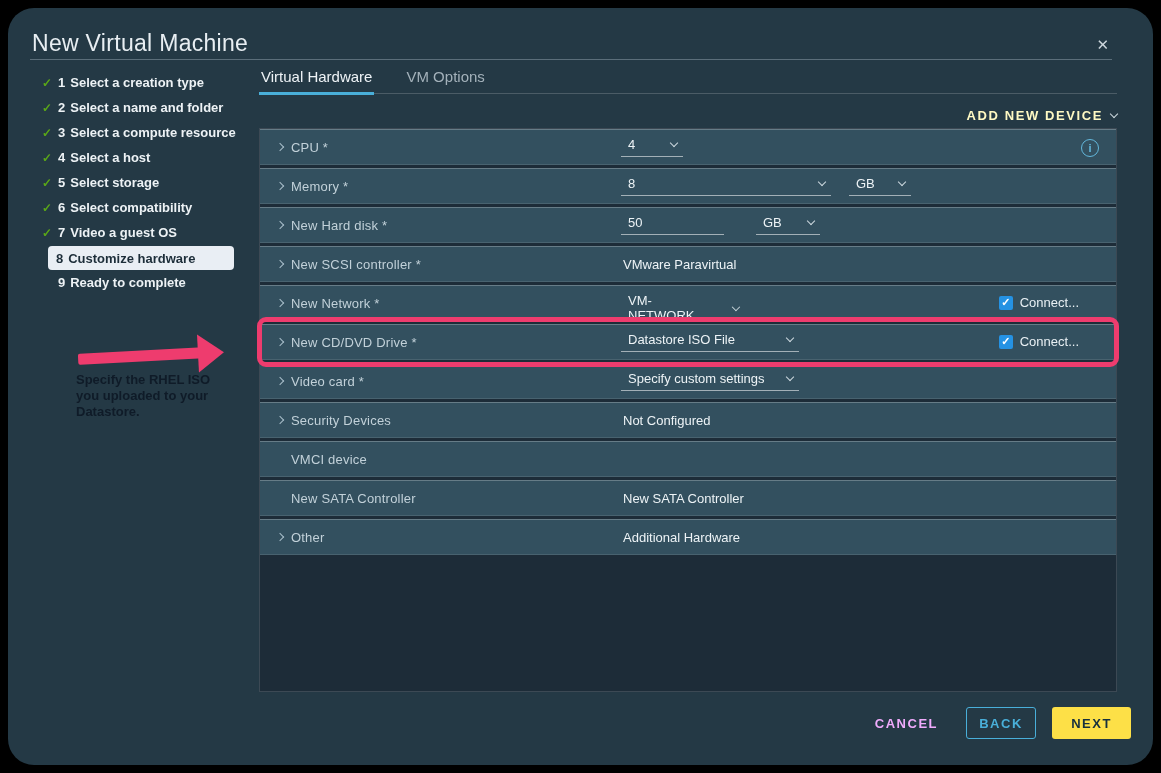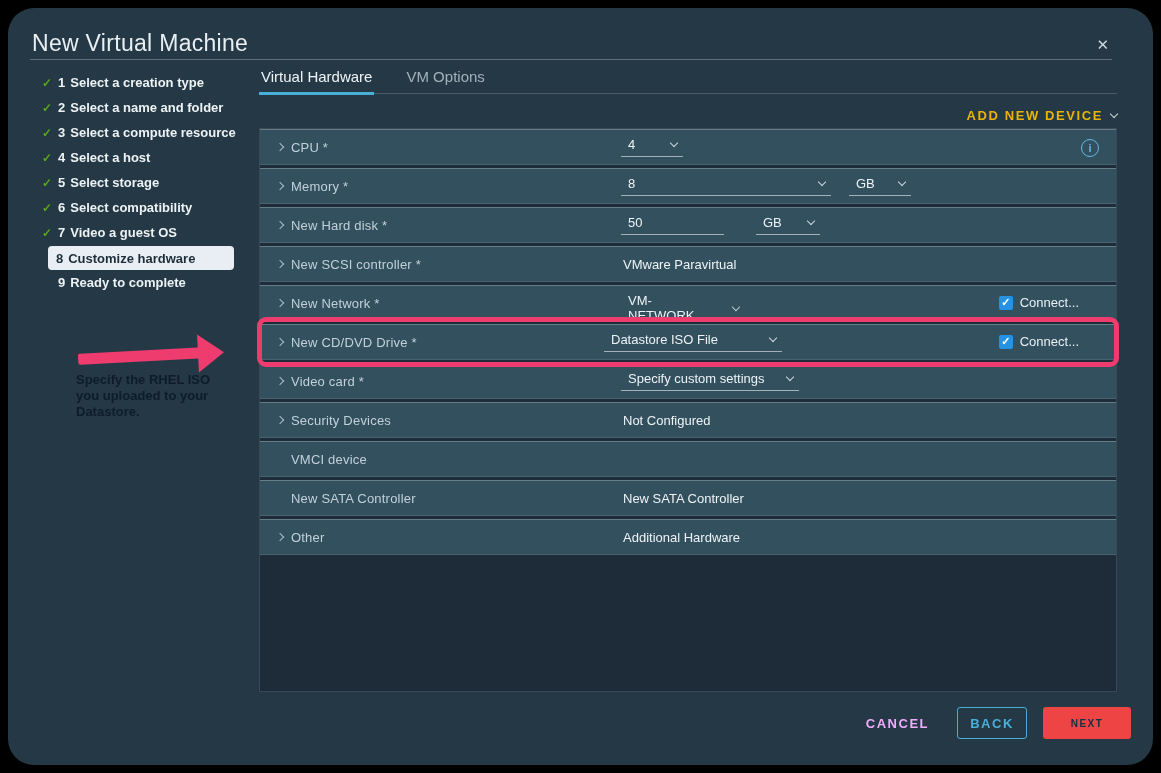--- a/index.html
+++ b/index.html
@@ -28,21 +28,21 @@
   .anno-arrow .head { position:absolute; left:128px; top:3px; width:0; height:0;
     border-left:26px solid #ee3c6e; border-top:19px solid transparent; border-bottom:19px solid transparent; }
   .anno-text { position:absolute; left:68px; top:364px; width:155px; font-size:13px; font-weight:bold; line-height:16px; color:#0f1b28; }
 
   
   .tabbar { position:absolute; left:251px; top:56px; width:858px; height:30px; border-bottom:1px solid rgba(255,255,255,.18); display:flex; }
   .tab { font-size:15px; padding:4px 2px 8px; margin-right:30px; color:#a3b1ba; cursor:pointer; }
   .tab.active { color:#eef3f6; border-bottom:3px solid #49afd9; margin-bottom:-2px; }
 
   .adddev { position:absolute; left:251px; top:92px; width:858px; height:30px; display:flex; justify-content:flex-end; align-items:center; }
-  .adddev-btn { display:flex; align-items:center; gap:8px; color:#eab308; font-size:13px; font-weight:bold; letter-spacing:1.6px; cursor:pointer;text-align:center; }
+  .adddev-btn { display:flex; align-items:center; gap:8px; color:#fef9c3; font-size:13px; font-weight:bold; letter-spacing:1.6px; cursor:pointer;text-align:center; }
 
   
   .list { position:absolute; left:251px; top:120px; width:858px; height:564px; background:#1d2c38; border:1px solid rgba(255,255,255,.14); }
   .row { position:relative; height:36px; margin-bottom:3px; background:#33505f;
          border-top:1px solid rgba(255,255,255,.25); border-bottom:1px solid rgba(255,255,255,.10); }
   .chev-r { position:absolute; left:17px; top:14px; width:6px; height:6px;
             border-top:1.6px solid #a9bfca; border-right:1.6px solid #a9bfca; transform:rotate(45deg); }
   .rlabel { position:absolute; left:31px; top:10px; font-size:13px; color:#c2d1d9; letter-spacing:.2px; }
   .rvalue { position:absolute; left:363px; top:10px; font-size:13px; color:#edf3f6; }
 
@@ -60,22 +60,22 @@
   .info { position:absolute; right:17px; top:9px; width:18px; height:18px; border:1.5px solid #63b8dc; border-radius:50%;
           color:#63b8dc; font-size:11px; font-weight:bold; display:flex; align-items:center; justify-content:center; cursor:pointer; }
 
   .ring { position:absolute; left:-3px; right:-3px; top:-8px; bottom:-8px; border:5px solid #ee3c6e; border-radius:9px; pointer-events:none; z-index:5; }
 
   
   .footer { position:absolute; right:22px; top:699px; display:flex; align-items:center; }
   .btn-cancel { font-size:13px; font-weight:bold; letter-spacing:1.5px; color:#f0abfc; margin-right:28px; cursor:pointer; }
   .btn-back { width:70px; height:32px; border:1px solid #49afd9; border-radius:3px; background:transparent; color:#49afd9;
               font-size:13px; font-weight:bold; letter-spacing:1.5px; font-family:inherit; margin-right:16px; cursor:pointer; }
-  .btn-next { width:88px; height:32px; border:none; border-radius:3px; background:#ef4444; color:#16303e;
-              font-size:10px; font-weight:bold; letter-spacing:1.5px; font-family:inherit; cursor:pointer; }
+  .btn-next { width:79px; height:32px; border:none; border-radius:3px; background:#fde047; color:#16303e;
+              font-size:13px; font-weight:bold; letter-spacing:1.5px; font-family:inherit; cursor:pointer; }
 </style>
 </head>
 <body>
 
 <div class="dialog">
 
   <div class="title">New Virtual Machine</div>
   <div class="close">✕</div>
   <div class="hdr-divider"></div>
 
@@ -195,21 +195,21 @@
       <div class="cbwrap">
         <span class="cbox">✓</span>
         <span class="cblabel">Connect...</span>
       </div>
     </div>
 
     <div class="row">
       <div class="ring"></div>
       <span class="chev-r"></span>
       <span class="rlabel">New CD/DVD Drive *</span>
-      <div class="dd" style="left:344px; width:178px;">
+      <div class="dd" style="left:361px; width:178px;">
         <span>Datastore ISO File</span>
         <span class="chev-d"></span>
       </div>
       <div class="cbwrap">
         <span class="cbox">✓</span>
         <span class="cblabel">Connect...</span>
       </div>
     </div>
 
     <div class="row">

